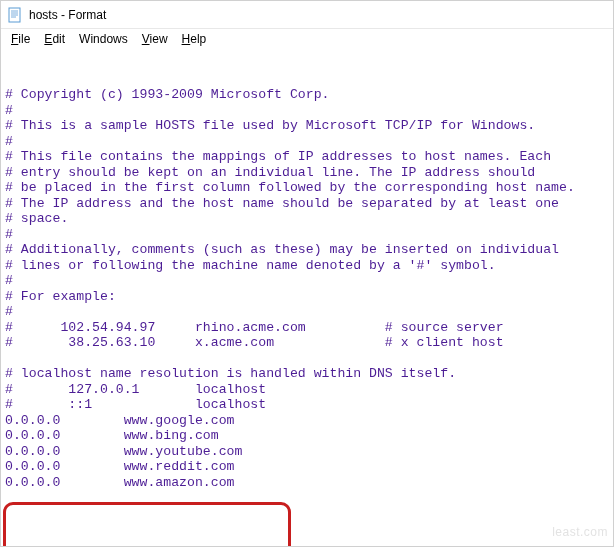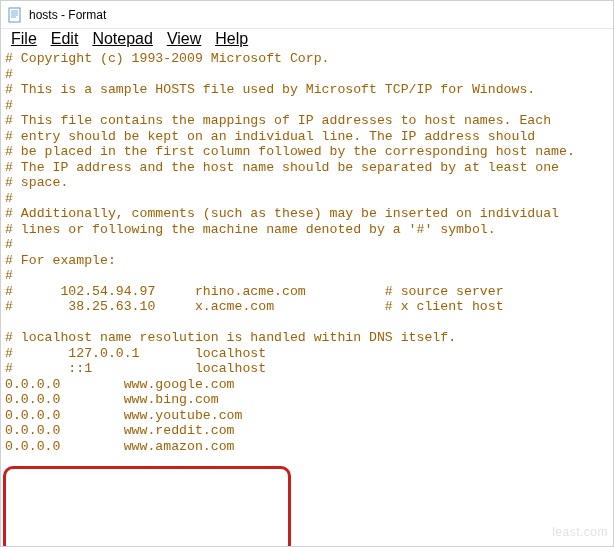--- a/index.html
+++ b/index.html
@@ -43,34 +43,34 @@
       height: 20px;
       display: flex;
       align-items: center;
       padding: 0 4px;
       gap: 2px;
       background: #fff;
     }
     .menu-item {
       padding: 1px 6px;
       cursor: default;
-      font-size: 16px;
-      text-decoration: underline;
+      font-size: 12px;
     }
     .menu-mnemonic { text-decoration: underline; }
     .editor {
       flex: 1;
       padding: 2px 4px;
       font-family: Consolas, "Courier New", monospace;
       font-size: 13.2px;
       line-height: 15.5px;
       white-space: pre;
-      color: #a16207;
+      color: #4c1d95;
       overflow: hidden;
       position: relative;
+      margin-top: 36px;
     }
     .highlight-box {
       position: absolute;
       border: 3px solid #c81e1e;
       border-radius: 10px;
       left: 2px;
       top: 417px;
       width: 288px;
       height: 88px;
       pointer-events: none;
@@ -99,21 +99,21 @@
         <line x1="4" y1="8" x2="11" y2="8" stroke="#5a9bd4" stroke-width="0.8"></line>
         <line x1="4" y1="10" x2="9" y2="10" stroke="#5a9bd4" stroke-width="0.8"></line>
       </svg>
     </span>
     <span class="title-text">hosts - Format</span>
   </div>
 
   <div class="menu-bar">
     <span class="menu-item"><span class="menu-mnemonic" style="text-decoration: none;"><span style="text-decoration:underline">F</span>ile</span></span>
     <span class="menu-item"><span class="menu-mnemonic" style="text-decoration: none;"><span style="text-decoration:underline">E</span>dit</span></span>
-    <span class="menu-item"><span>Notepad</span></span>
+    <span class="menu-item"><span>Windows</span></span>
     <span class="menu-item"><span class="menu-mnemonic" style="text-decoration: none; margin-top: 48px;"><span style="text-decoration:underline">V</span>iew</span></span>
     <span class="menu-item"><span class="menu-mnemonic" style="text-decoration: none;"><span style="text-decoration:underline">H</span>elp</span></span>
   </div>
 
   <div class="editor"><span># Copyright (c) 1993-2009 Microsoft Corp.
 #
 # This is a sample HOSTS file used by Microsoft TCP/IP for Windows.
 #
 # This file contains the mappings of IP addresses to host names. Each
 # entry should be kept on an individual line. The IP address should

